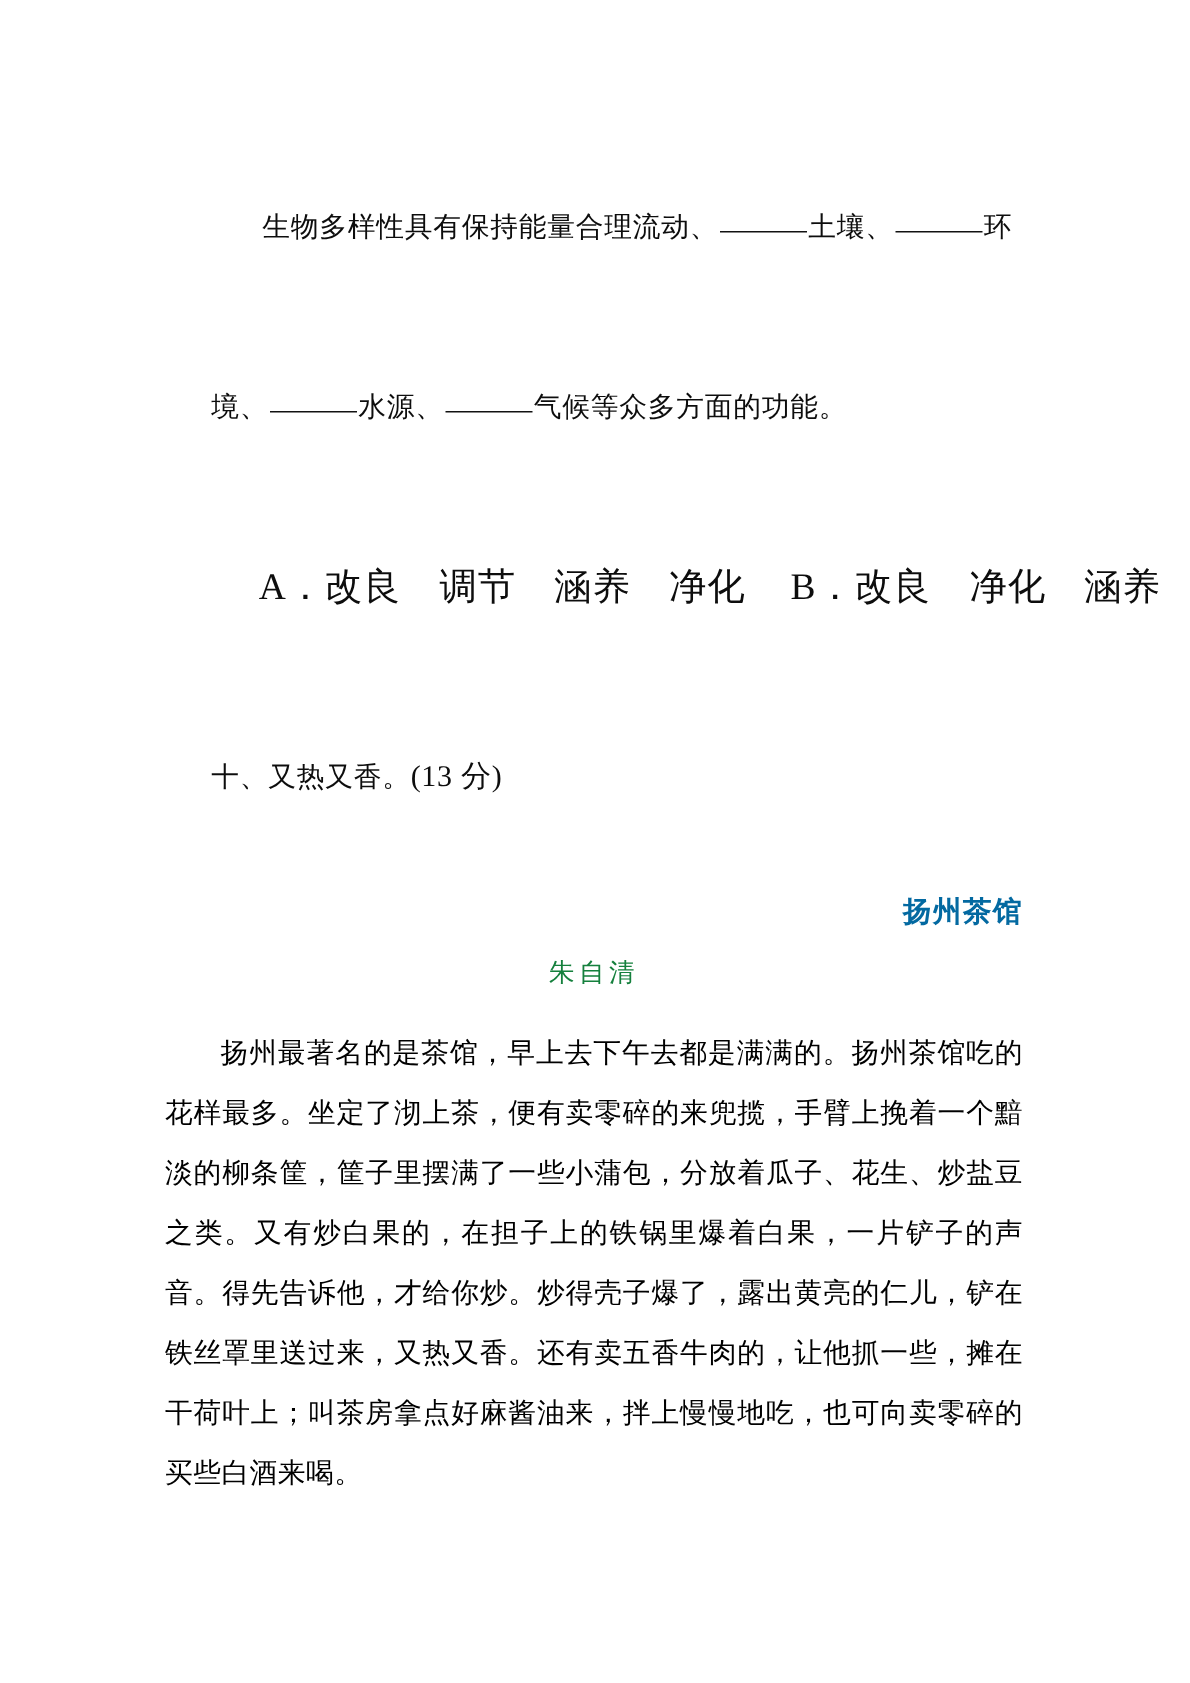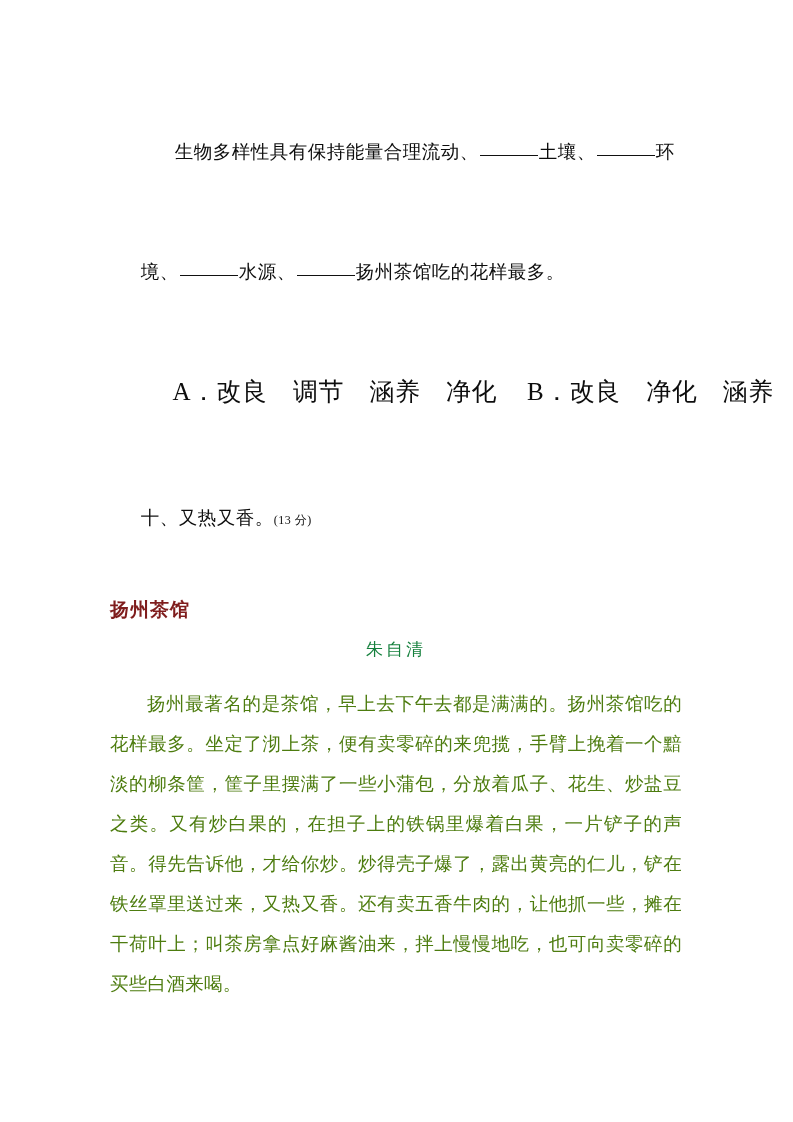--- a/index.html
+++ b/index.html
@@ -64,70 +64,70 @@
 
   
   .section-heading {
     font-size: 18.5px;
     line-height: 40px;
     white-space: pre;
     margin-top: 6px;
     letter-spacing: 0.5px;
   }
   .score {
-    font-size: 12px;
+    font-size: 20px;
     font-family: Liberation Serif, serif;
   }
 
   
   .article-title {
-    text-align: left;
+    text-align: right;
     font-family: "DejaVu Sans", "Liberation Sans", sans-serif;
     font-weight: bold;
     font-size: 19px;
     line-height: 42px;
     margin-top: 8px;
     letter-spacing: 1px;
-    color: #7f1d1d;
+    color: #0369a1;
   }
   .article-author {
     text-align: center;
     font-size: 17px;
     line-height: 40px;
     letter-spacing: 3px;
     color: #15803d;
   }
 
   
   .para {
     font-size: 18.5px;
     line-height: 40px;
     text-align: justify;
     text-align-last: left;
     text-indent: 37px;
     letter-spacing: 0.3px;
     margin: 0;
-    color: #4d7c0f;
+    color: #000000;
   }
 
   .para-block { margin-top: 16px; }
   .para-block.first { margin-top: 14px; }
 </style>
 </head>
 <body>
 
 <div class="page">
   <div class="column">
 
     <div class="q-line">
       <span class="opt-bigspace"></span><span>生物多样性具有保持能量合理流动、</span><span class="blank"></span><span>土壤、</span><span class="blank"></span><span>环</span>
     </div>
 
     <div class="q-line">
-      <span>境、</span><span class="blank"></span><span>水源、</span><span class="blank"></span><span>扬州茶馆吃的花样最多。</span>
+      <span>境、</span><span class="blank"></span><span>水源、</span><span class="blank"></span><span>气候等众多方面的功能。</span>
     </div>
 
     <div class="options-row">
       <span class="opt-letter">A．</span><span>改良　调节　涵养　净化</span><span class="opt-gap"></span><span class="opt-letter">B．</span><span>改良　净化　涵养　调节</span>
     </div>
 
 
     <div class="section-heading">
       <span>十、又热又香。</span><span class="score">(13 分)</span>
     </div>

